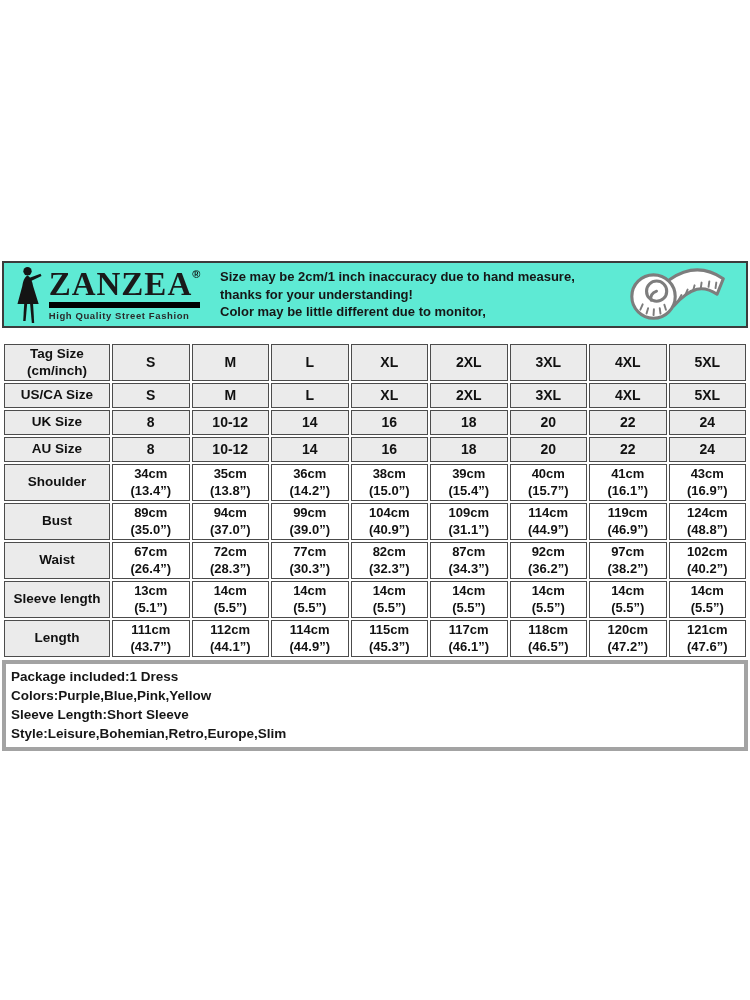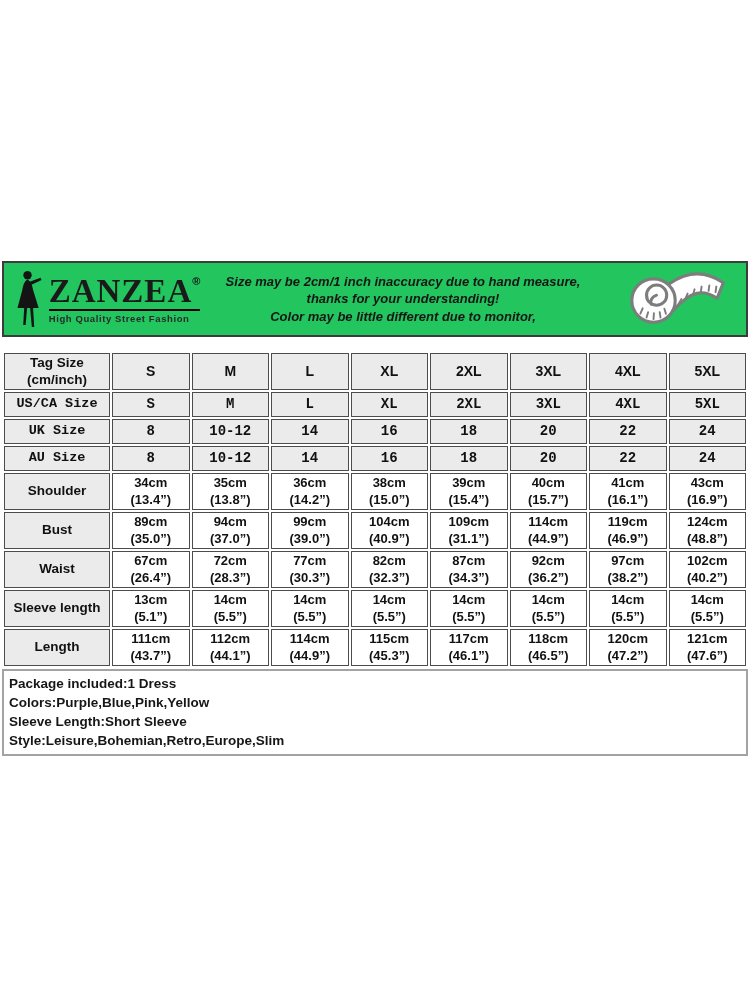--- a/index.html
+++ b/index.html
@@ -9,24 +9,24 @@
   .content {
     position: absolute;
     left: 2px;
     top: 261px;
     width: 746px;
   }
 
   
   .header-box {
     border: 2px solid #3c3c3c;
-    height: 76px;
+    height: 67px;
     display: flex;
     align-items: center;
-    background: #22c55e;
+    background: #5eead4;
     gap: 20px;
   }
   .logo {
     width: 196px;
     display: flex;
     align-items: center;
     justify-content: center;
     gap: 3px;
     padding-left: 8px;
   }
@@ -40,33 +40,31 @@
     line-height: 33px;
     letter-spacing: 1px;
     color: #1a1a1a;
   }
   .registered { font-size: 11px; line-height: 11px; font-weight: bold; margin-top: 1px; }
   .tagline {
     font-size: 9.5px;
     font-weight: bold;
     letter-spacing: 0.6px;
     color: #2a2a2a;
-    border-top: 2px solid #000000;
+    border-top: 6px solid #000000;
     padding-top: 2px;
     margin-top: 1px;
     white-space: nowrap;
   }
   .disclaimer {
     flex: 1;
-    text-align: center;
     font-size: 13px;
     font-weight: bold;
     line-height: 17.5px;
     color: #161616;
-    font-style: italic;
   }
   .tape-box { width: 140px; display: flex; align-items: center; justify-content: center; }
   .tape-svg { width: 122px; height: 62px; }
 
   
   table.size-table {
     width: 746px;
     margin-top: 14px;
     border-collapse: separate;
     border-spacing: 2px;
@@ -77,28 +75,28 @@
     text-align: center;
     vertical-align: middle;
     font-weight: bold;
     font-size: 13px;
     background: #fff;
     padding: 1px 0;
   }
   .size-table .label-cell { background: #ebebeb; font-size: 13.5px; }
   .size-table td.shaded { background: #ebebeb; font-size: 14px; }
   .size-table tr.kind-header th, .size-table tr.kind-header td { height: 34px; }
-  .size-table tr.kind-size th,  .size-table tr.kind-size td  { height: 25px; font-family: Liberation Mono, monospace; }
+  .size-table tr.kind-size th,  .size-table tr.kind-size td  { height: 25px; }
   .size-table tr.kind-measure th, .size-table tr.kind-measure td { height: 36px; }
   .size-table div { line-height: 16.5px; }
 
   
   .details-box {
     margin-top: 1px;
-    border: 2px solid #a3a3a3;
+    border: 4px solid #a3a3a3;
     padding: 3px 5px 4px 5px;
     background: #fff;
   }
   .detail-line {
     font-size: 13.5px;
     font-weight: bold;
     line-height: 19px;
     color: #161616;
     white-space: nowrap;
   }

